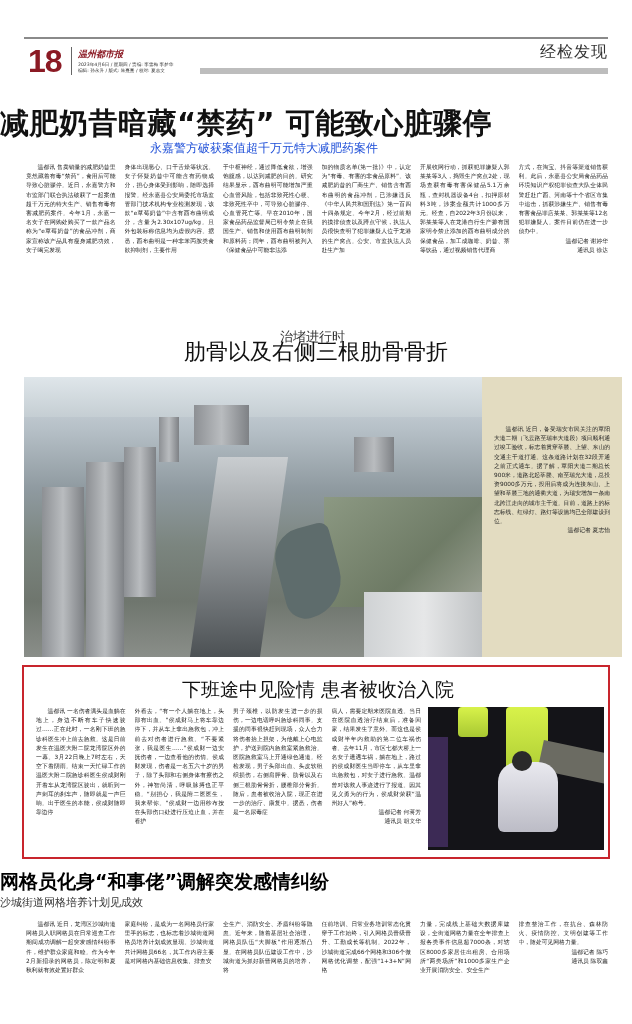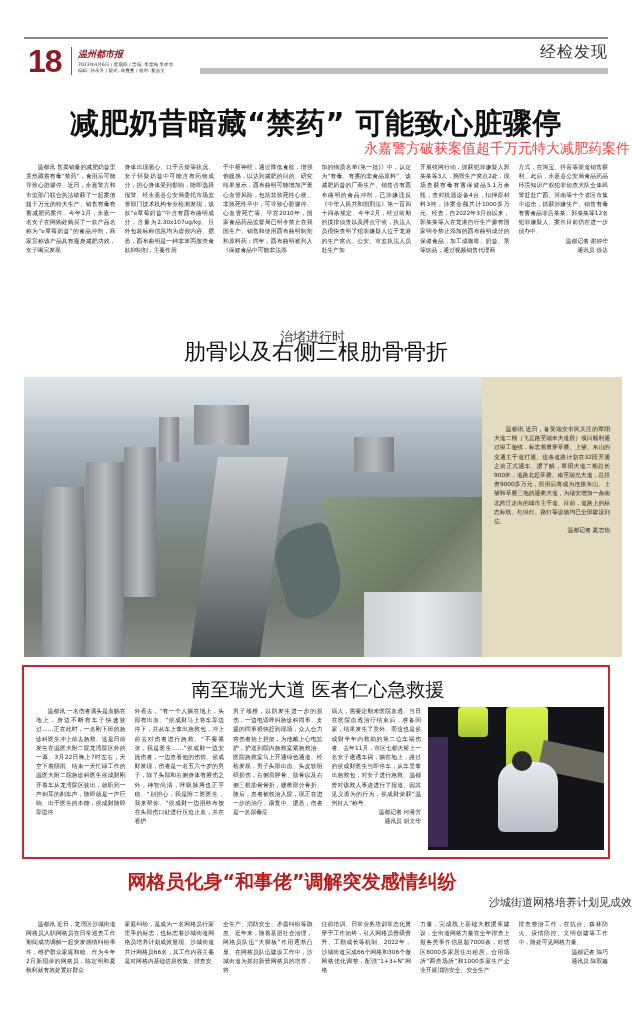--- a/index.html
+++ b/index.html
@@ -8,23 +8,23 @@
 
   .top-rule { position: absolute; left: 24px; top: 37px; width: 584px; height: 2px; background: #8a8a8a; }
   .page-num { position: absolute; left: 28px; top: 45px; font-family: "Liberation Sans", sans-serif; font-weight: bold; font-size: 32px; line-height: 32px; color: #8b1a24; letter-spacing: -1px; }
   .num-divider { position: absolute; left: 71px; top: 47px; width: 1px; height: 28px; background: #666; }
   .paper-name { position: absolute; left: 78px; top: 48px; font-family: "DejaVu Serif", serif; font-weight: bold; font-size: 9px; color: #8b1a24; font-style: italic; }
   .meta-line { position: absolute; left: 78px; font-size: 4.6px; color: #333; white-space: nowrap; }
   .meta-1 { top: 62px; } .meta-2 { top: 68px; }
   .section-label { position: absolute; right: 24px; top: 42px; font-size: 16px; color: #333; letter-spacing: 1px; }
   .grey-bar { position: absolute; left: 200px; top: 68px; width: 408px; height: 6px; background: #bdbdbd; }
 
-  .headline { position: absolute; left: 0; width: 632px; text-align: center; font-weight: bold; color: #111; }
+  .headline { position: absolute; left: 0; width: 632px; font-weight: bold; color: #111; }
   .h1 { top: 104px; font-size: 29px; letter-spacing: 0.5px; }
-  .sub1 { position: absolute; left: 150px; width: 480px; top: 140px; text-align: right; font-size: 14px; color: #ef4444; }
+  .sub1 { position: absolute; left: 150px; width: 480px; top: 140px; text-align: left; font-size: 12px; color: #1d4ed8; }
 
   .cols { position: absolute; display: flex; gap: 9px; }
   .col { font-size: 5.8px; line-height: 9.2px; color: #222; text-align: justify; overflow: hidden; }
   .col p { text-indent: 2em; }
   .byline { text-align: right; display: block; }
 
   .kicker { position: absolute; left: 280px; top: 318px; font-size: 13px; color: #333; margin-top: 10px; }
   .h2 { position: absolute; left: 0; width: 632px; top: 337px; text-align: center; font-size: 22px; color: #111; }
 
   .photo1 { position: absolute; left: 24px; top: 377px; width: 458px; height: 280px; overflow: hidden; background: linear-gradient(180deg, #d5dde4 0%, #b7c1c8 18%, #8f9aa0 40%, #7b857f 60%, #6f766e 80%, #8a8e89 100%); }
@@ -39,22 +39,22 @@
 
   .red-box { position: absolute; left: 22px; top: 665px; width: 588px; height: 194px; border: 2px solid #c8252d; }
   .h3 { position: absolute; left: 0; width: 588px; top: 10px; text-align: center; font-size: 19px; color: #111; }
   .photo2 { position: absolute; left: 404px; top: 40px; width: 176px; height: 143px; overflow: hidden; background: #141418; }
   .p2-vest { position: absolute; background: linear-gradient(180deg, #d8f24a, #a8c832); border-radius: 4px; }
   .p2-curb { position: absolute; left: 112px; top: 40px; width: 70px; height: 30px; background: #6b6b62; transform: rotate(12deg); }
   .p2-person { position: absolute; left: 70px; top: 55px; width: 60px; height: 70px; background: linear-gradient(180deg, #e9e9ef, #bcbcc6); border-radius: 20px 20px 6px 6px; }
   .p2-head { position: absolute; left: 84px; top: 44px; width: 20px; height: 20px; background: #2a2a2a; border-radius: 50%; }
   .p2-purple { position: absolute; left: 0; top: 30px; width: 20px; height: 110px; background: #3c2a55; }
 
-  .h4 { position: absolute; left: 0; width: 584px; top: 869px; text-align: center; font-weight: bold; font-size: 19px; color: #b91c1c; }
-  .sub4 { position: absolute; left: 0; width: 632px; top: 895px; text-align: right; font-size: 11px; color: #333; }
+  .h4 { position: absolute; left: 0; width: 584px; top: 869px; font-weight: bold; font-size: 19px; color: #000000; }
+  .sub4 { position: absolute; left: 0; width: 632px; top: 895px; text-align: left; font-size: 11px; color: #333; }
 </style>
 </head>
 <body>
 
 <div class="top-rule"></div>
 <div class="page-num">18</div>
 <div class="num-divider"></div>
 <div class="paper-name">温州都市报</div>
 <div class="meta-line meta-1">2023年4月6日 / 星期四 / 责编: 李雪梅 李梦华</div>
 <div class="meta-line meta-2">编辑: 孙永升 / 版式: 朱熹熹 / 校对: 夏志文</div>
@@ -102,21 +102,21 @@
   <div class="bldg" style="left:340px; top:215px; width:120px; height:65px; background:linear-gradient(90deg,#cfd2d4,#e6e7e8,#bfc2c4);"></div>
 </div>
 <div class="sidebar">
   <div class="col">
     <p>温都讯 近日，备受瑞安市民关注的草阳大道二期（飞云路至瑞丰大道段）项目顺利通过竣工验收，标志着贯穿莘塍、上望、东山的交通主干道打通。这条道路计划在32段开通之前正式通车。据了解，草阳大道二期总长900米，道路北起莘塍、南至瑞光大道，总投资9000多万元，投用后将成为连接东山、上望和莘塍三地的通衢大道，为瑞安增加一条南北跨江走向的城市主干道。目前，道路上的标志标线、红绿灯、路灯等设施均已全部建设到位。</p>
     <span class="byline">温都记者 夏志怡</span>
   </div>
 </div>
 
 <div class="red-box">
-  <div class="h3">南至瑞光大道  医者仁心急救援</div>
+  <div class="h3">下班途中见险情  患者被收治入院</div>
   <div class="cols" style="left:12px; top:40px; width:385px; height:148px;">
     <div class="col" style="width:90px;">
         <p>温都讯 一名伤者满头是血躺在地上，身边不断有车子快速驶过……正在此时，一名刚下班的急诊科医生冲上前去急救。这是日前发生在温医大附二院龙湾院区外的一幕。3月22日晚上7时左右，天空下着阴雨。结束一天忙碌工作的温医大附二院急诊科医生侯成财刚开着车从龙湾院区驶出，就听到一声刺耳的刹车声，随即就是一声巨响。出于医生的本能，侯成财随即靠边停</p>
       </div>
     <div class="col" style="width:90px;">
         <p style="text-indent:0">外看去，“有一个人躺在地上，头部有出血。”侯成财马上将车靠边停下，并从车上拿出急救包，冲上前去对伤者进行急救。“不要紧张，我是医生……”侯成财一边安抚伤者，一边查看他的伤情。侯成财发现，伤者是一名五六十岁的男子，除了头部和右侧身体有擦伤之外，神智尚清，呼吸脉搏也正平稳。“别担心，我是附二医医生，我来帮你。”侯成财一边用纱布按在头部伤口处进行压迫止血，并在看护</p>
       </div>
     <div class="col" style="width:90px;">
         <p style="text-indent:0">男子颈椎，以防发生进一步的损伤，一边电话呼叫急诊科同事。支援的同事很快赶到现场，众人合力将伤者抬上担架，为他戴上心电监护，护送到院内急救室紧急救治。医院急救室马上开通绿色通道。经检发现，男子头部出血、头皮软组织损伤，右侧肩胛骨、肋骨以及右侧三根肋骨骨折，腰椎部分骨折。随后，患者被收治入院，现正在进一步的治疗、康复中。据悉，伤者是一名尿毒症</p>
       </div>

